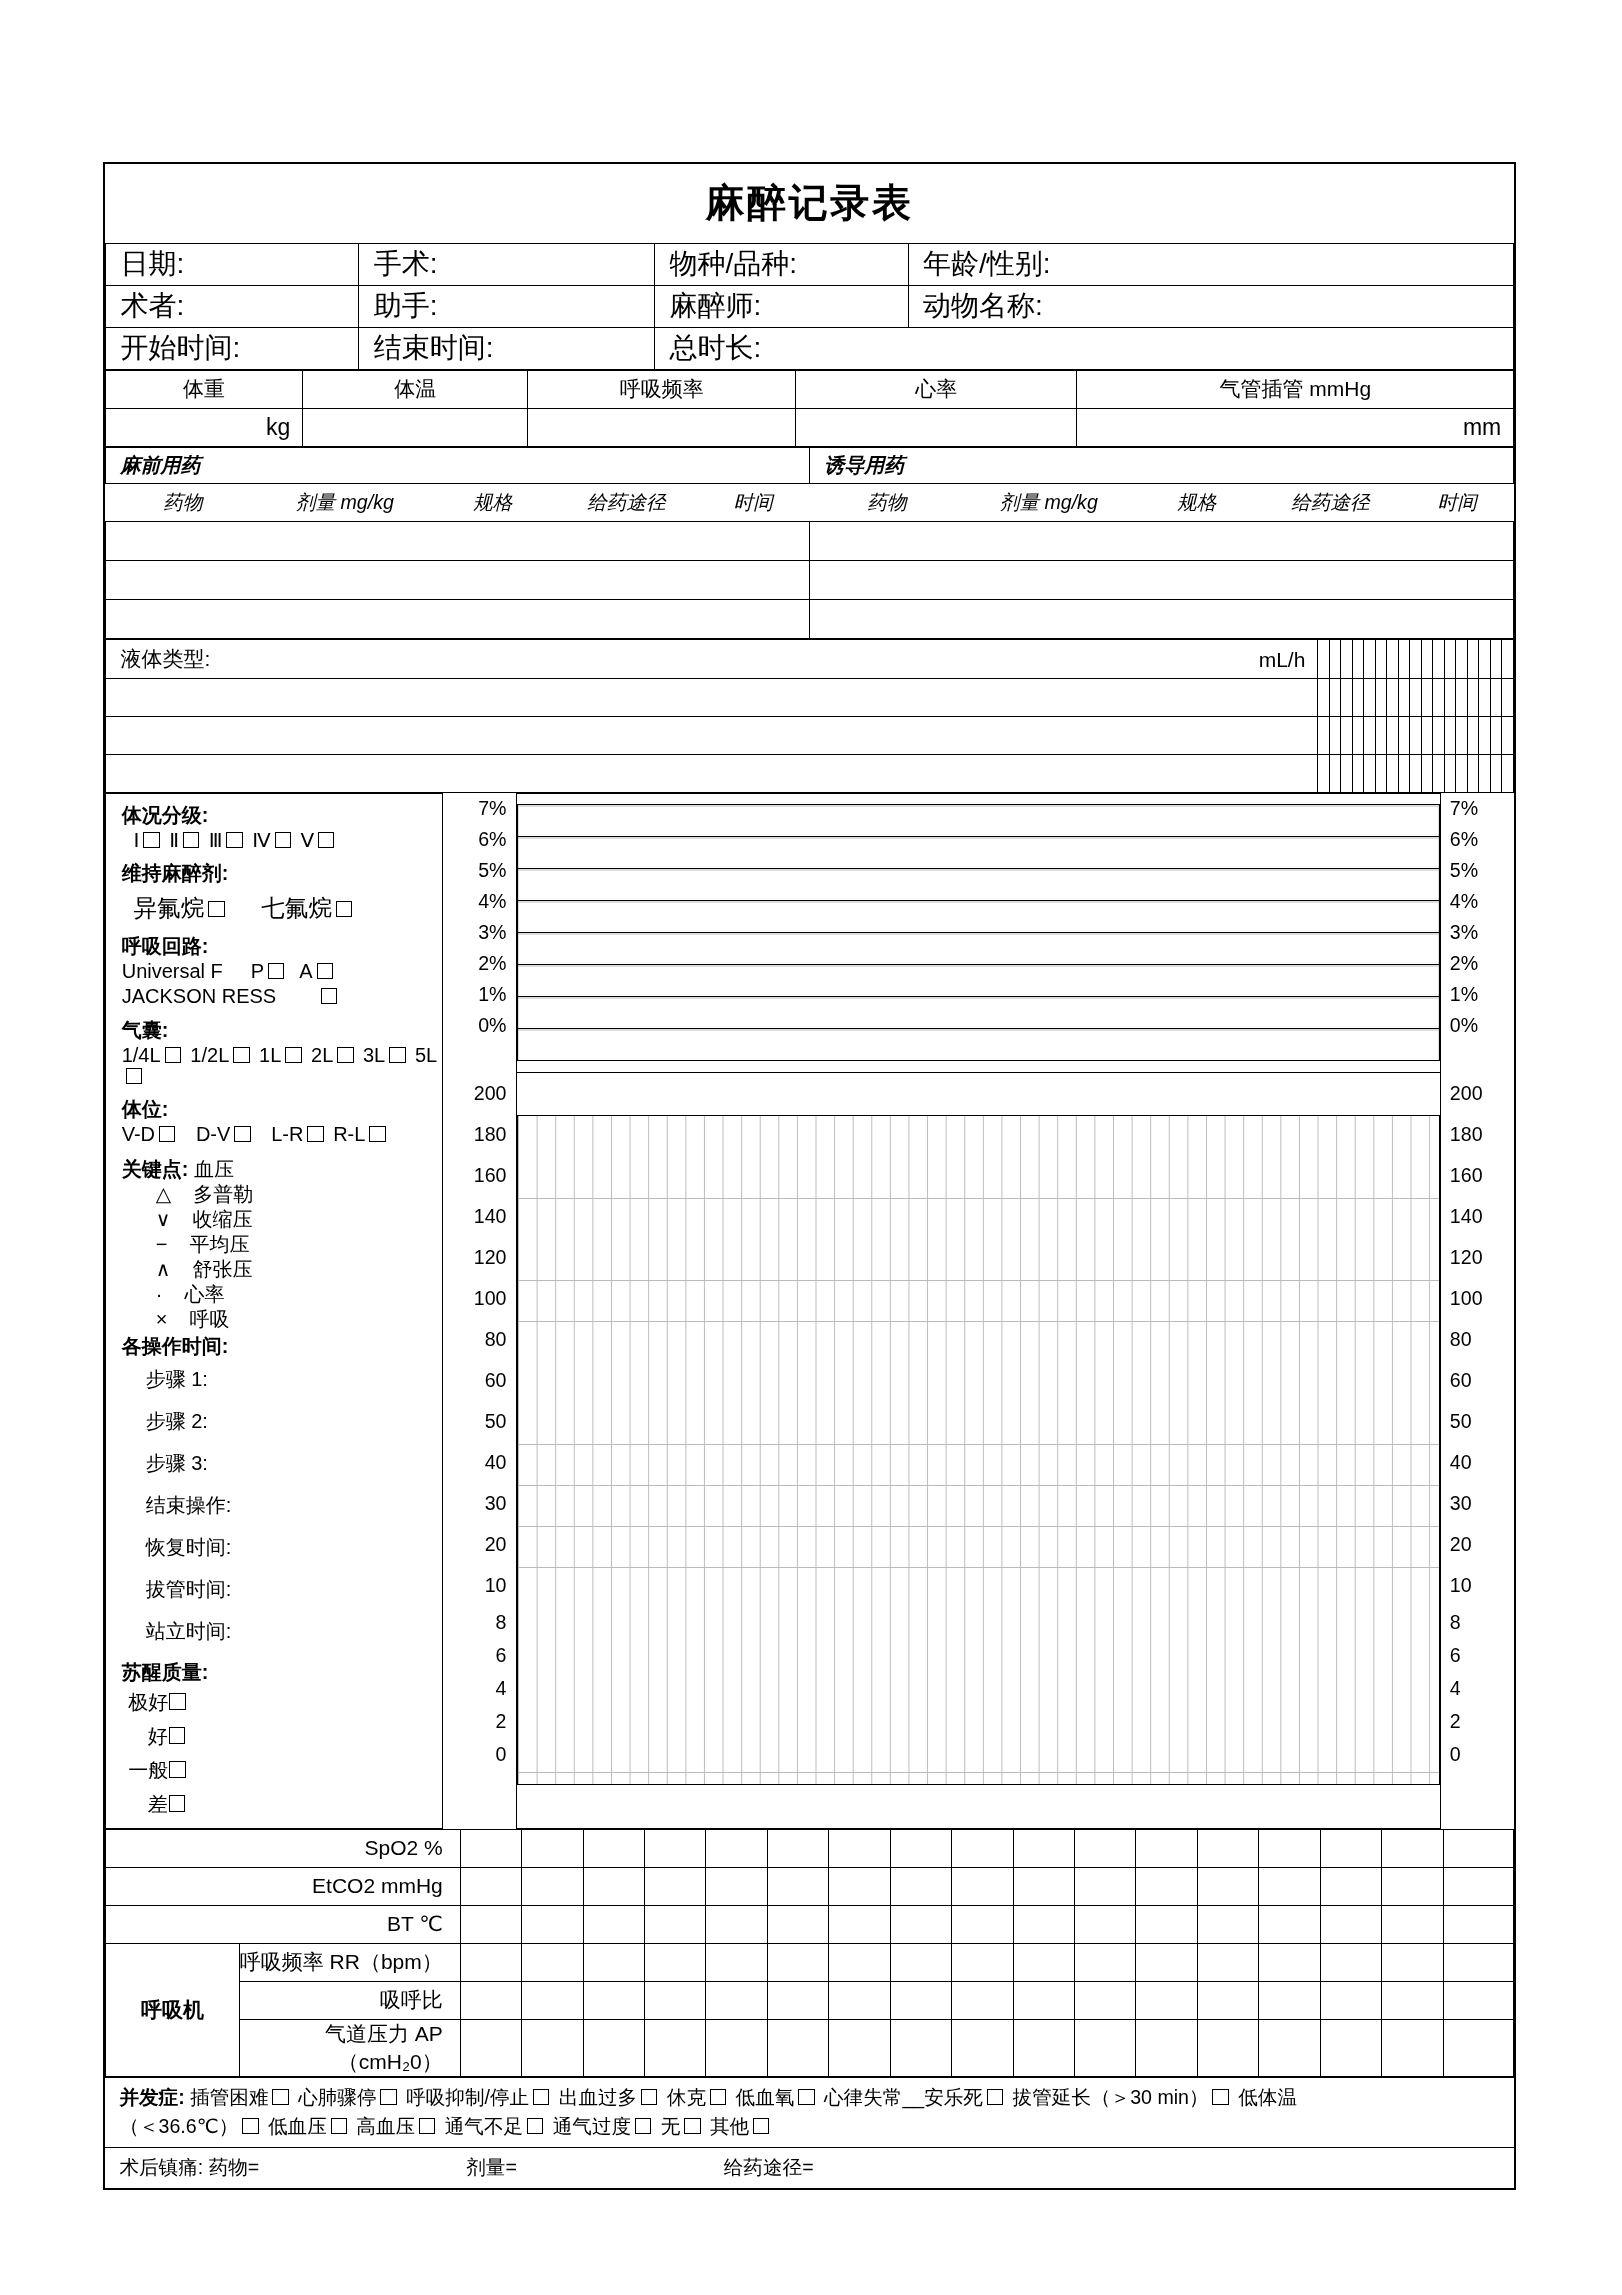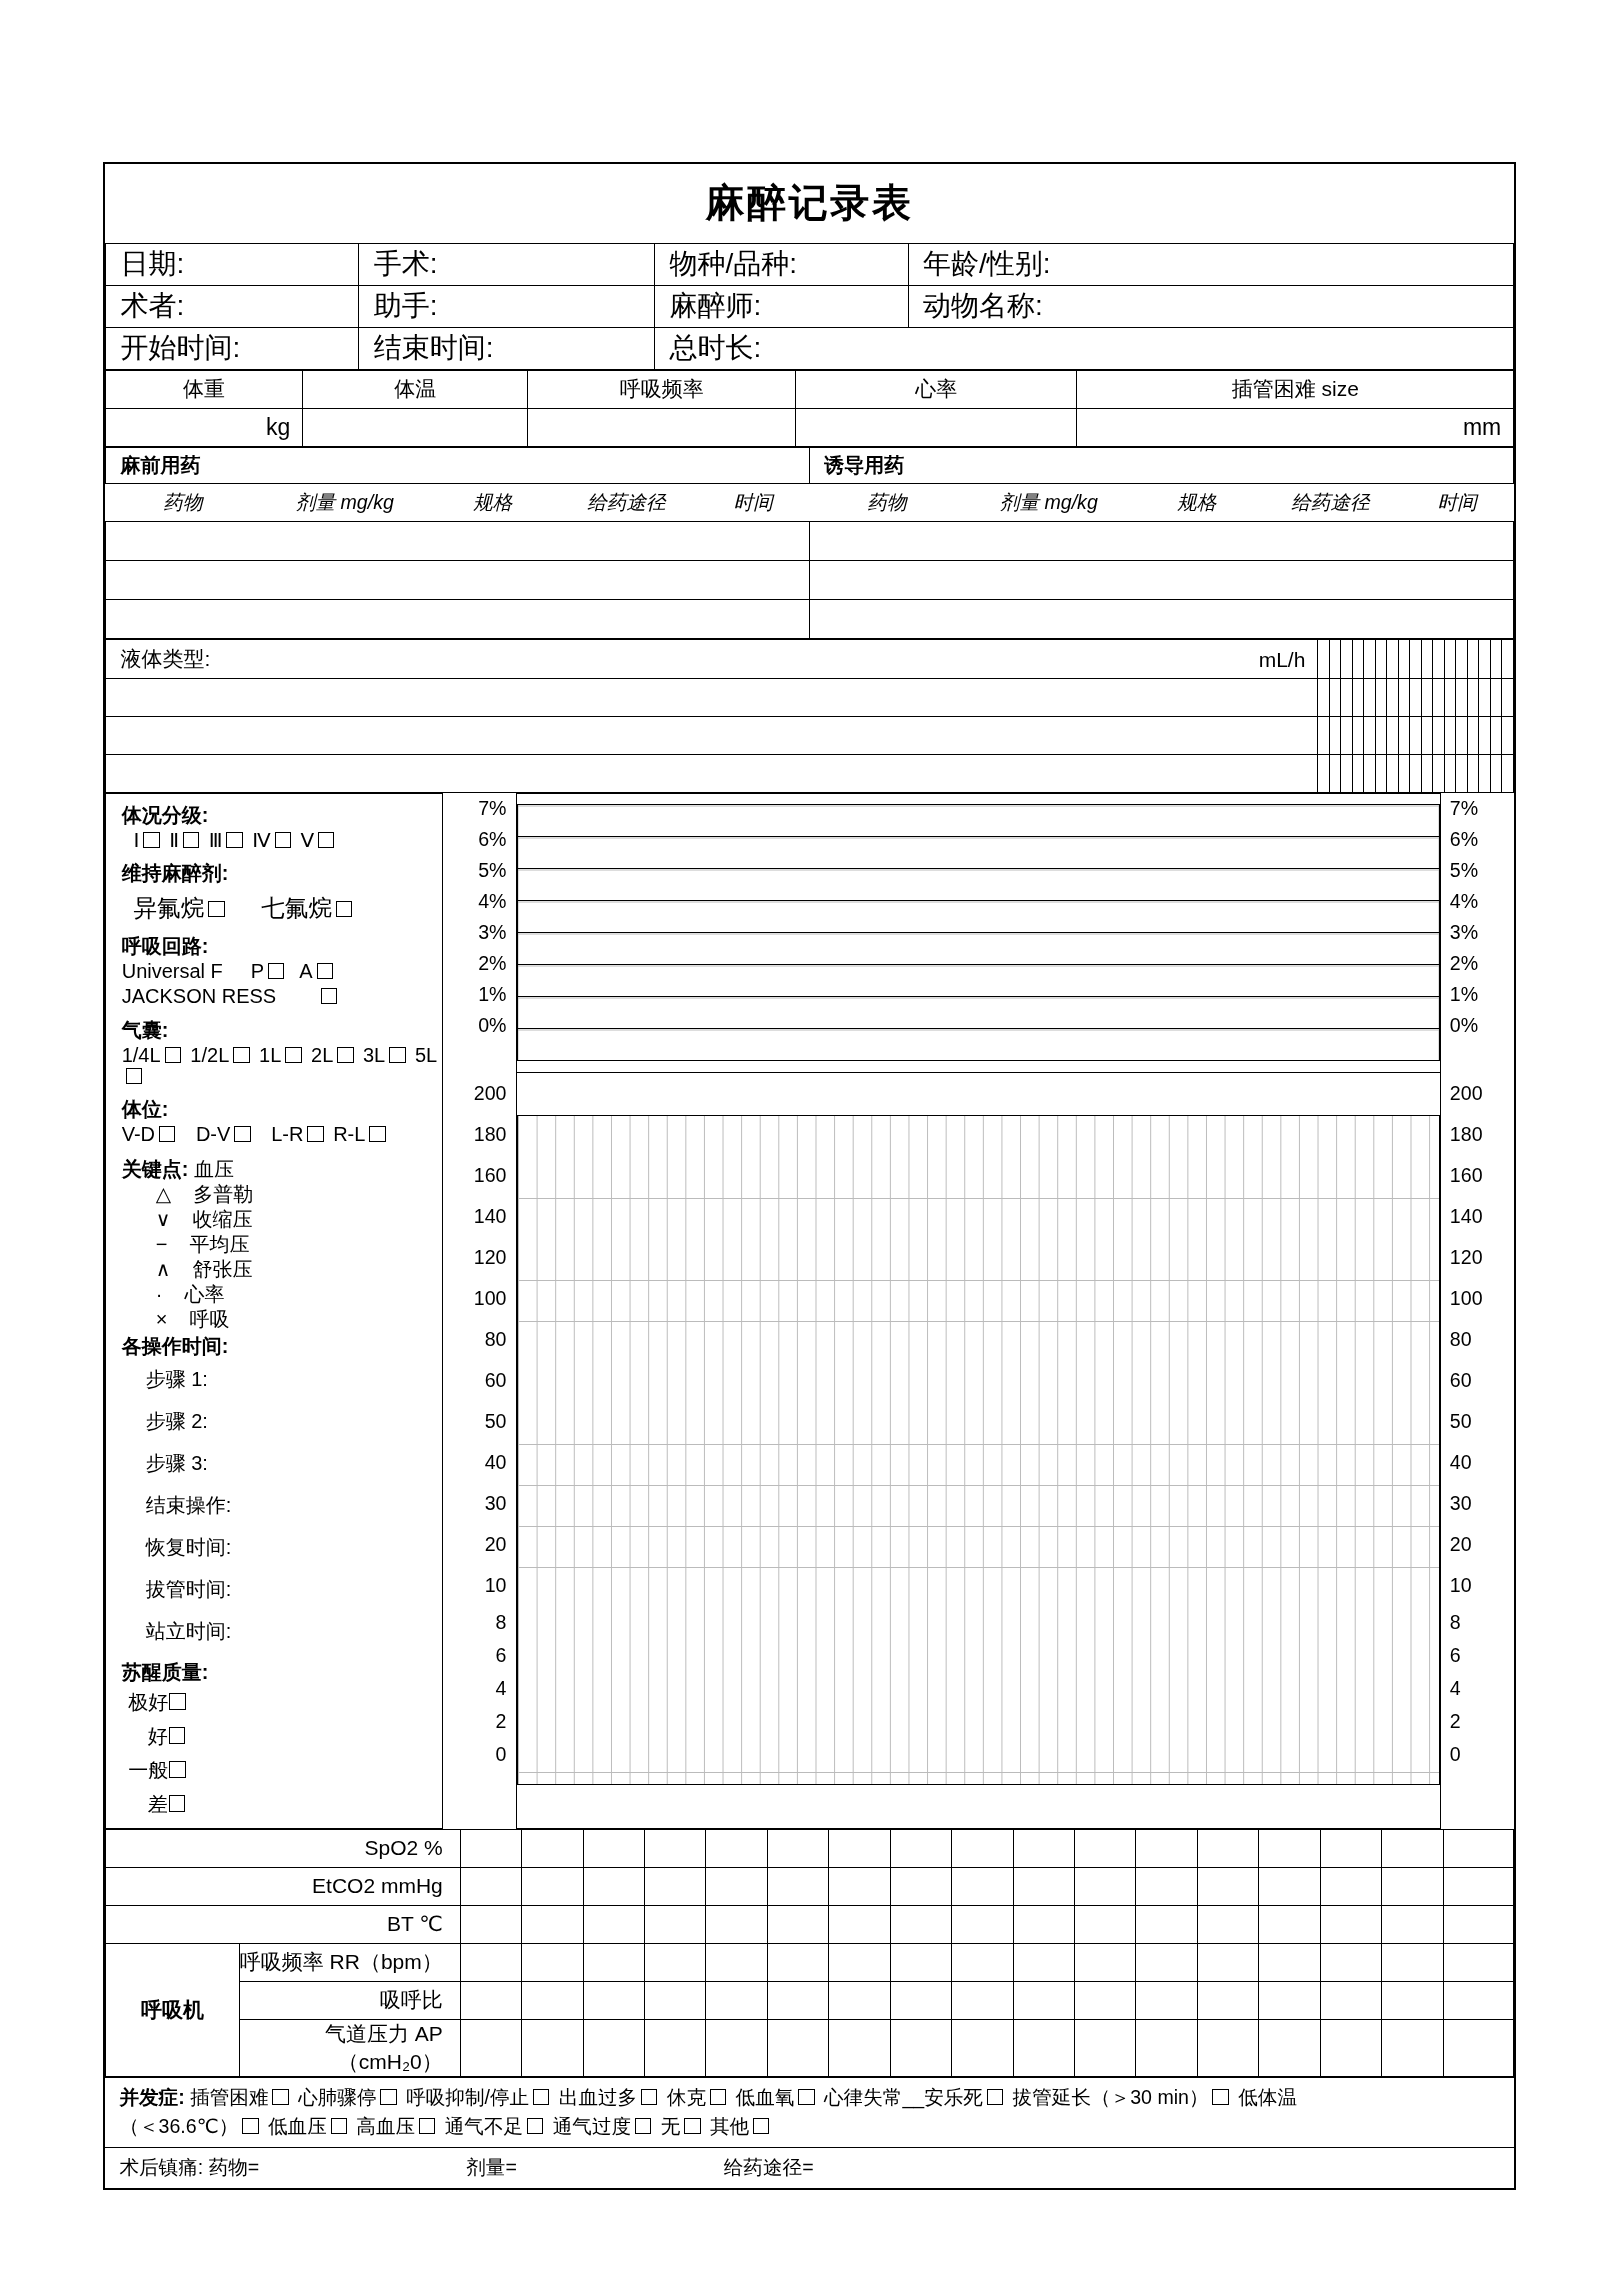--- a/index.html
+++ b/index.html
@@ -7,21 +7,21 @@
   .page{width:1623px;height:2295px;position:relative;background:#fff;}
   .sheet{position:absolute;left:103px;top:162px;width:1413px;border:2px solid #000;box-sizing:border-box;background:#fff;}
   table{border-collapse:collapse;width:100%;}
   td,th{border:0.7px solid #000;padding:0;vertical-align:middle;font-weight:normal;}
   .title{font-size:39px;text-align:center;padding:11.8px 0 13px;font-weight:bold;letter-spacing:2.6px;border:none;}
   .t-row td{height:41px;font-size:28px;padding-left:14.4px;}
   .nb{border:none;}
   .hdr-c{text-align:center;font-size:21px;height:37px;}
   .unit-r{height:37px;font-size:23px;text-align:right;padding-right:11.8px;}
   .bold{font-weight:bold;}
-  .med-hdr{font-size:20px;height:35px;padding-left:14.4px;font-weight:bold;}
+  .med-hdr{font-size:20px;height:35px;padding-left:14.4px;font-weight:bold;font-style:italic;}
   .med-col{font-size:19.6px;height:37px;text-align:center;font-style:italic;}
   .med-blank{height:38px;}
   .time-lbl{font-size:21px;padding-left:14.4px;height:38px;}
   .tick{font-size:19.6px;text-align:center;width:43px;}
   .sec-left{font-size:20px;padding:0 0 0 15.7px;line-height:1.05;}
   .axlab{font-size:19.6px;text-align:right;padding-right:9.2px;width:65px;}
   .axlabR{font-size:19.6px;text-align:left;padding-left:9.2px;width:65px;}
   .gridcell{background-image:linear-gradient(to right,#bbb 0.7px,transparent 0.7px),linear-gradient(to bottom,#bbb 0.7px,transparent 0.7px);}
   .vitals td{font-size:21px;height:37px;}
   .vit-lab{text-align:right;padding-right:17px;}
@@ -63,21 +63,21 @@
     </tbody>
       </table>
 
     <table>
       <tbody>
           <tr>
         <td class="hdr-c" style="width:14%">体重</td>
         <td class="hdr-c" style="width:16%">体温</td>
         <td class="hdr-c" style="width:19%">呼吸频率</td>
         <td class="hdr-c" style="width:20%">心率</td>
-        <td class="hdr-c" style="width:31%">插管困难 size</td>
+        <td class="hdr-c" style="width:31%">气管插管 mmHg</td>
       </tr>
       <tr>
         <td class="unit-r">kg</td>
         <td class="unit-r"></td>
         <td class="unit-r"></td>
         <td class="unit-r"></td>
         <td class="unit-r">mm</td>
       </tr>
     </tbody>
       </table>

